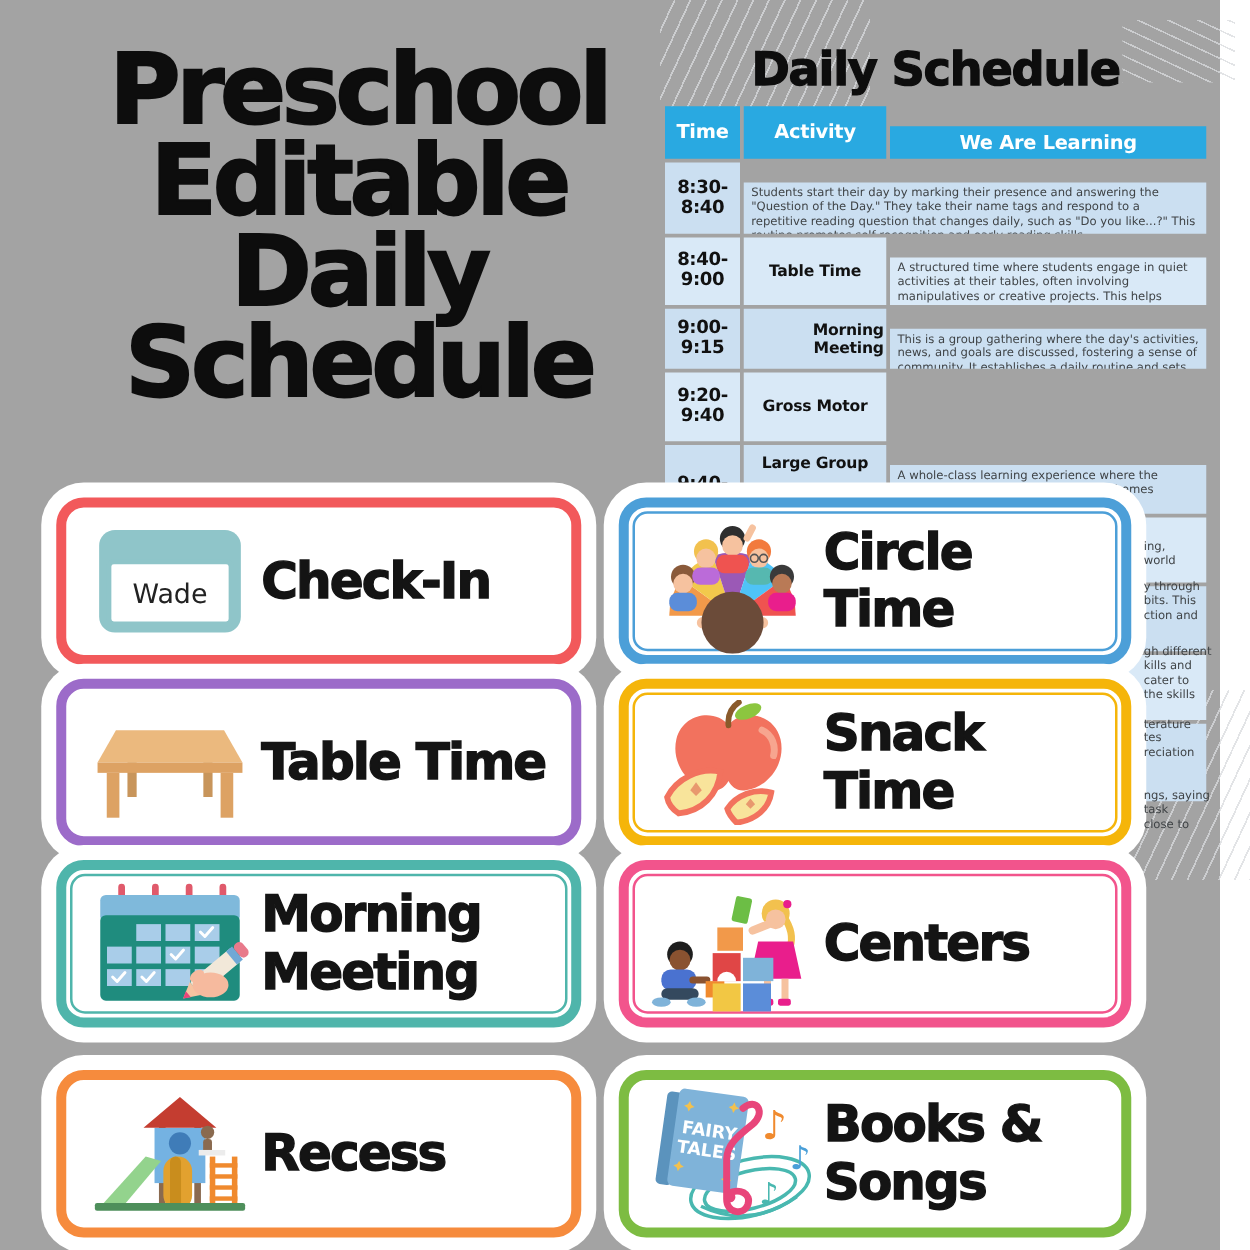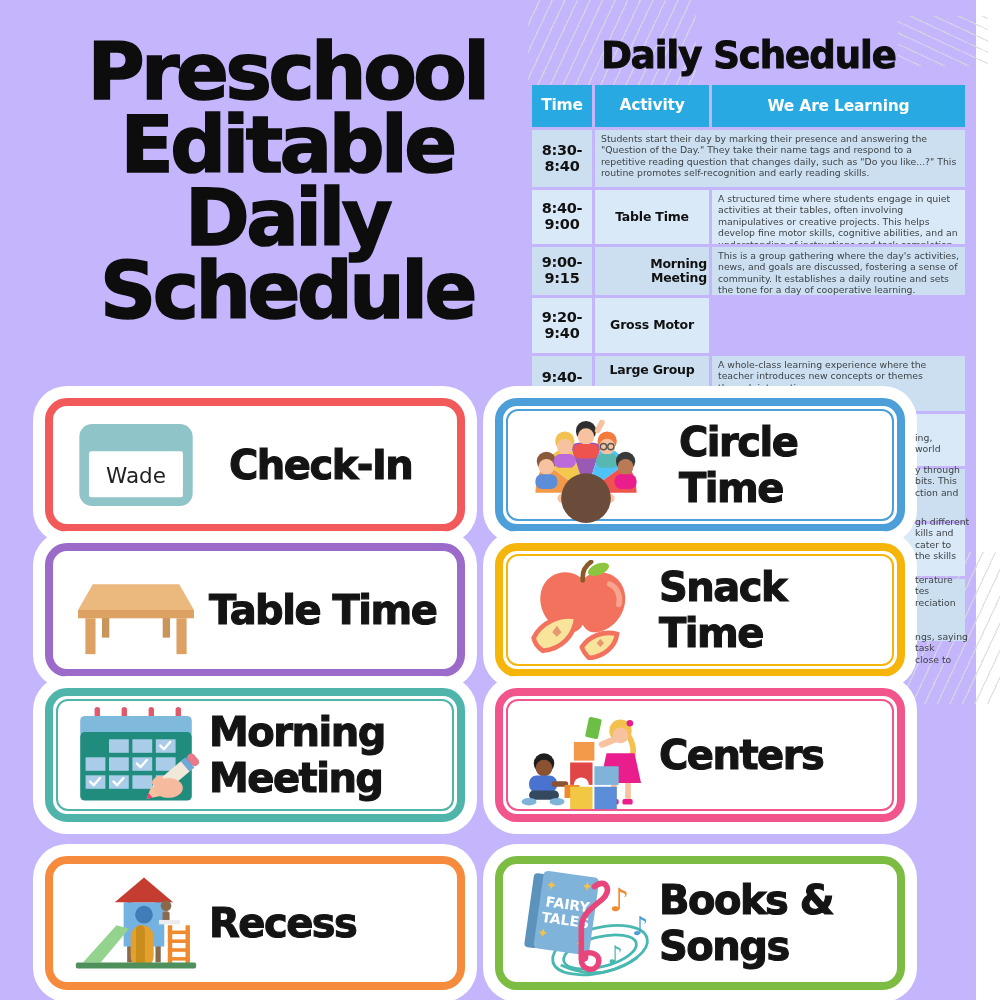--- a/index.html
+++ b/index.html
@@ -1,18 +1,18 @@
 <!DOCTYPE html>
 <html><head>
 <meta charset="utf-8">
 <style>
   * { margin:0; padding:0; box-sizing:border-box; }
   html,body { width:1000px; height:1000px; background:#ffffff; overflow:hidden;
               font-family:"DejaVu Sans", sans-serif; }
-  .page { position:relative; width:976px; height:1000px; background:#c4b5fd;text-decoration:underline; }
+  .page { position:relative; width:976px; height:1000px; background:#a3a3a3;text-decoration:underline; }
 
   
   .hatch { position:absolute; z-index:0; opacity:.75; }
   .h1 { left:528px; top:0;     width:168px; height:96px;
         background:repeating-linear-gradient(115deg, transparent 0 10px, #d9dbde 10px 11.4px); }
   .h2 { left:898px; top:16px;  width:90px;  height:50px;
         background:repeating-linear-gradient(25deg,  transparent 0 9px,  #d9dbde 9px 10.2px); }
   .h3 { left:858px; top:552px; width:142px; height:152px;
         background:repeating-linear-gradient(115deg, transparent 0 10px, #d9dbde 10px 11.4px); }
 
@@ -29,21 +29,21 @@
   .table { position:absolute; left:532px; top:85px; width:433px; z-index:1; }
   .trow { display:flex; margin-bottom:3px; }
   .cell { overflow:hidden; }
   .c-time  { width:60px;  flex:0 0 auto; margin-right:3px; display:flex; align-items:center;
              justify-content:center; text-align:center; font-weight:bold; font-size:14.5px;
              letter-spacing:-.3px; white-space:pre-line; color:#111; line-height:1.1; }
   .c-act   { width:114px; flex:0 0 auto; margin-right:3px; display:flex; align-items:center;
              justify-content:center; text-align:right; font-weight:bold; font-size:12.5px;
              letter-spacing:-.2px; color:#111; line-height:1.15; padding:0 2px; }
   .c-learn { flex:1; font-size:9.3px; line-height:11.4px; color:#3f4346;
-             padding:3px 6px 2px 6px; text-align:left; }
+             padding:3px 6px 2px 6px; text-align:left;margin-top:16px; }
   .thead { height:42px; }
   .thead .cell { background:#29a9e1; display:flex; align-items:center; justify-content:center;
              color:#fff; font-weight:bold; font-size:15.5px; letter-spacing:-.2px; }
   .rd .cell { background:#cbdff1; }
   .rl .cell { background:#d9e9f7; }
   .pr { margin-bottom:3px; }
   .pr.rd { background:#cbdff1; }
   .pr.rl { background:#d9e9f7; }
 
   .frag { position:absolute; left:915px; width:55px; z-index:3; font-size:9.3px;
@@ -51,21 +51,21 @@
 
   
   .card { position:absolute; z-index:2; height:134px; background:#fff;
           border:8px solid var(--c,#ccc); border-radius:22px;
           box-shadow:0 0 0 12px #ffffff; display:flex; align-items:center;
           padding:0 6px 0 10px; }
   .card.dbl::after { content:""; position:absolute; inset:3px; border:2.5px solid var(--c);
           border-radius:12px; pointer-events:none; }
   .col-l { left:45px;  width:420px; }
   .col-r { left:495px; width:410px; }
-  .r1 { top:398px;gap:20px; } .r2 { top:543px; } .r3 { top:688px; } .r4 { top:856px;justify-content:center; }
+  .r1 { top:398px; } .r2 { top:543px; } .r3 { top:688px; } .r4 { top:856px;justify-content:center; }
   .icon-box { width:146px; flex:0 0 auto; display:flex; align-items:center;
           justify-content:center; position:relative; z-index:1; }
   .label { flex:1; font-size:40px; font-weight:bold; letter-spacing:-1.5px; line-height:1.16;
           color:#141414; -webkit-text-stroke:1.1px #141414; white-space:pre-line;
           position:relative; z-index:1; }
 </style>
 </head>
 <body>
 
 <div class="page">
@@ -104,21 +104,21 @@
 9:15</div>
       <div class="cell c-act">Morning Meeting</div>
       <div class="cell c-learn">This is a group gathering where the day's activities, news, and goals are discussed, fostering a sense of community. It establishes a daily routine and sets the tone for a day of cooperative learning.</div>
     </div>
     <div class="trow rl" style="height:55px">
       <div class="cell c-time">9:20-
 9:40</div>
       <div class="cell c-act">Gross Motor</div>
     </div>
     <div class="trow rd" style="height:55px">
-      <div class="cell c-time" style="align-items:flex-start;padding-top:14px">9:40-</div>
+      <div class="cell c-time" style="align-items:flex-start;padding-top:24px">9:40-</div>
       <div class="cell c-act" style="align-items:flex-start;padding-top:7px;justify-content:center">Large Group</div>
       <div class="cell c-learn">A whole-class learning experience where the teacher introduces new concepts or themes through interactive</div>
     </div>
 
     <div class="pr rl" style="height:52px"></div>
     <div class="pr rd" style="height:52px"></div>
     <div class="pr rl" style="height:52px"></div>
     <div class="pr rd" style="height:62px"></div>
   </div>
 

